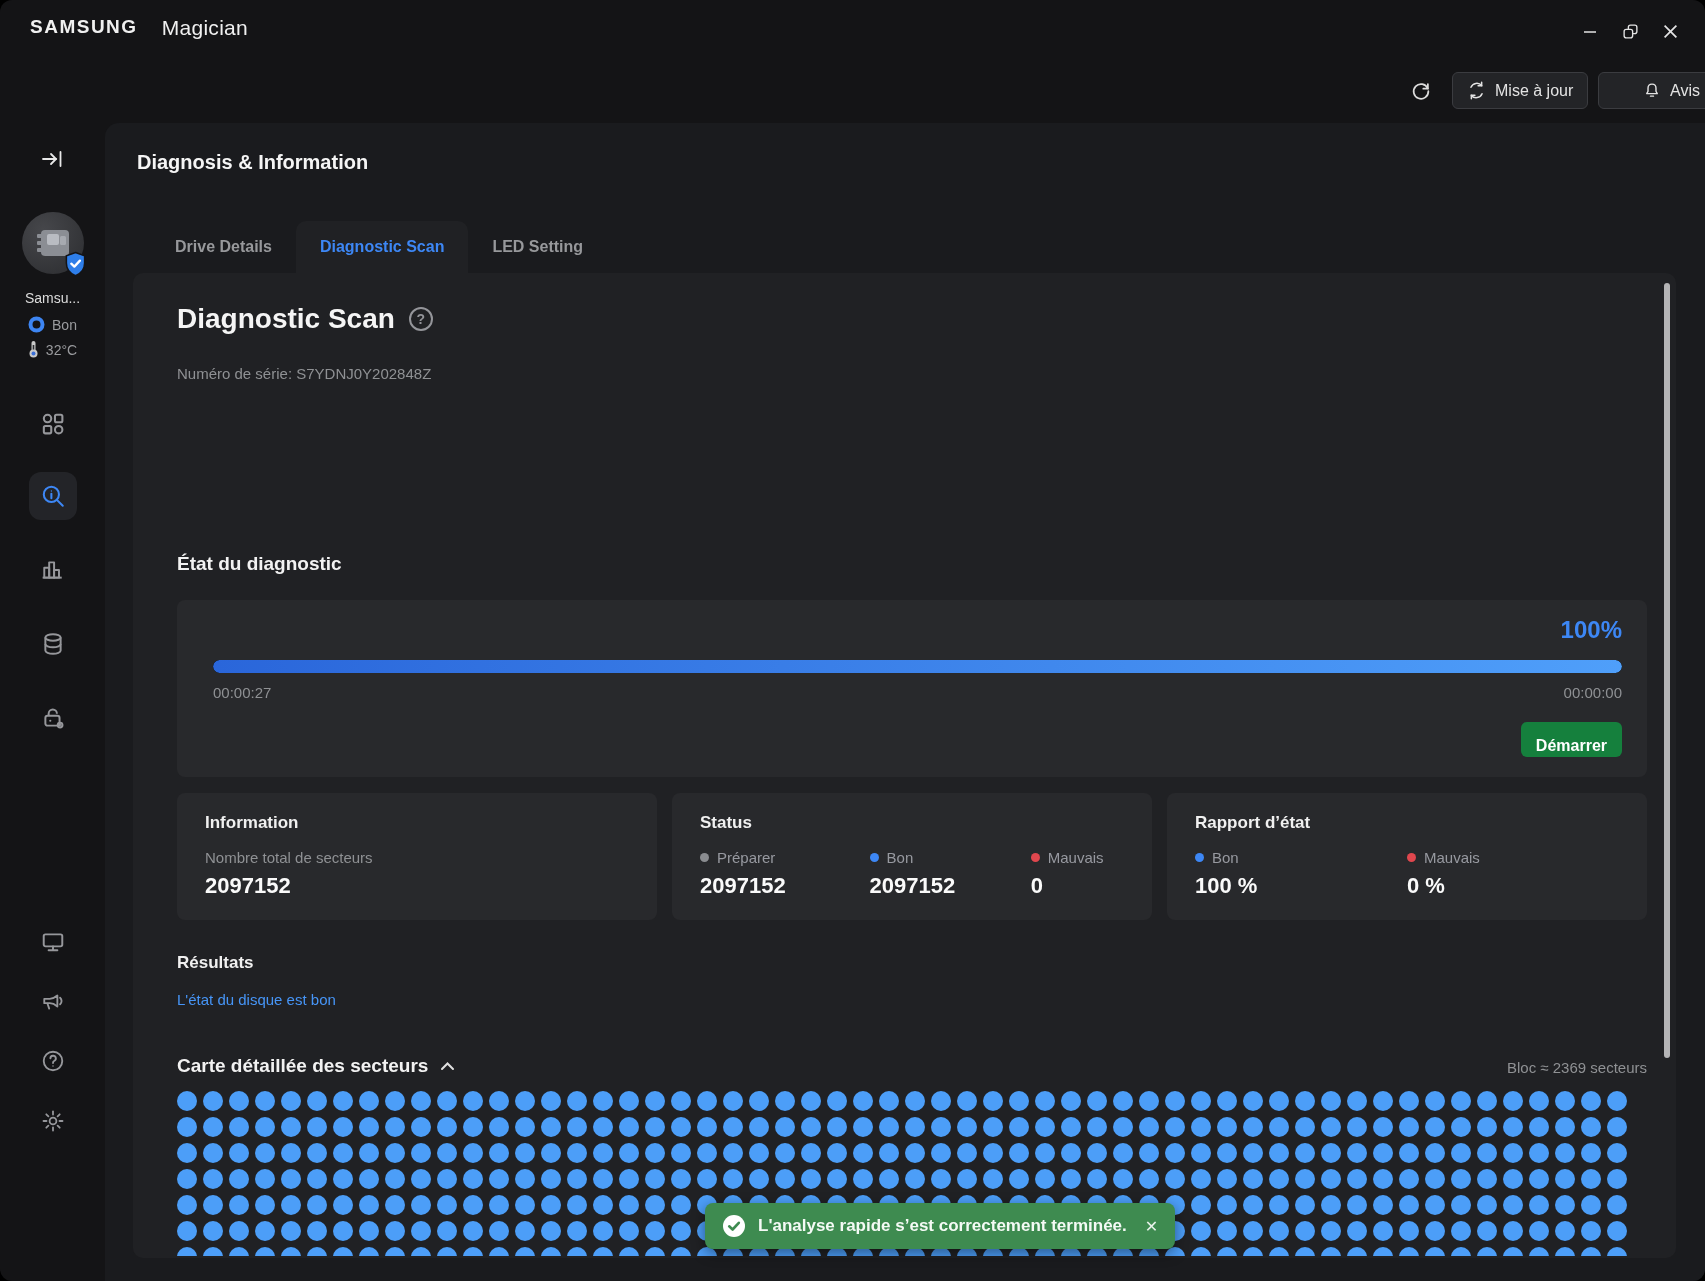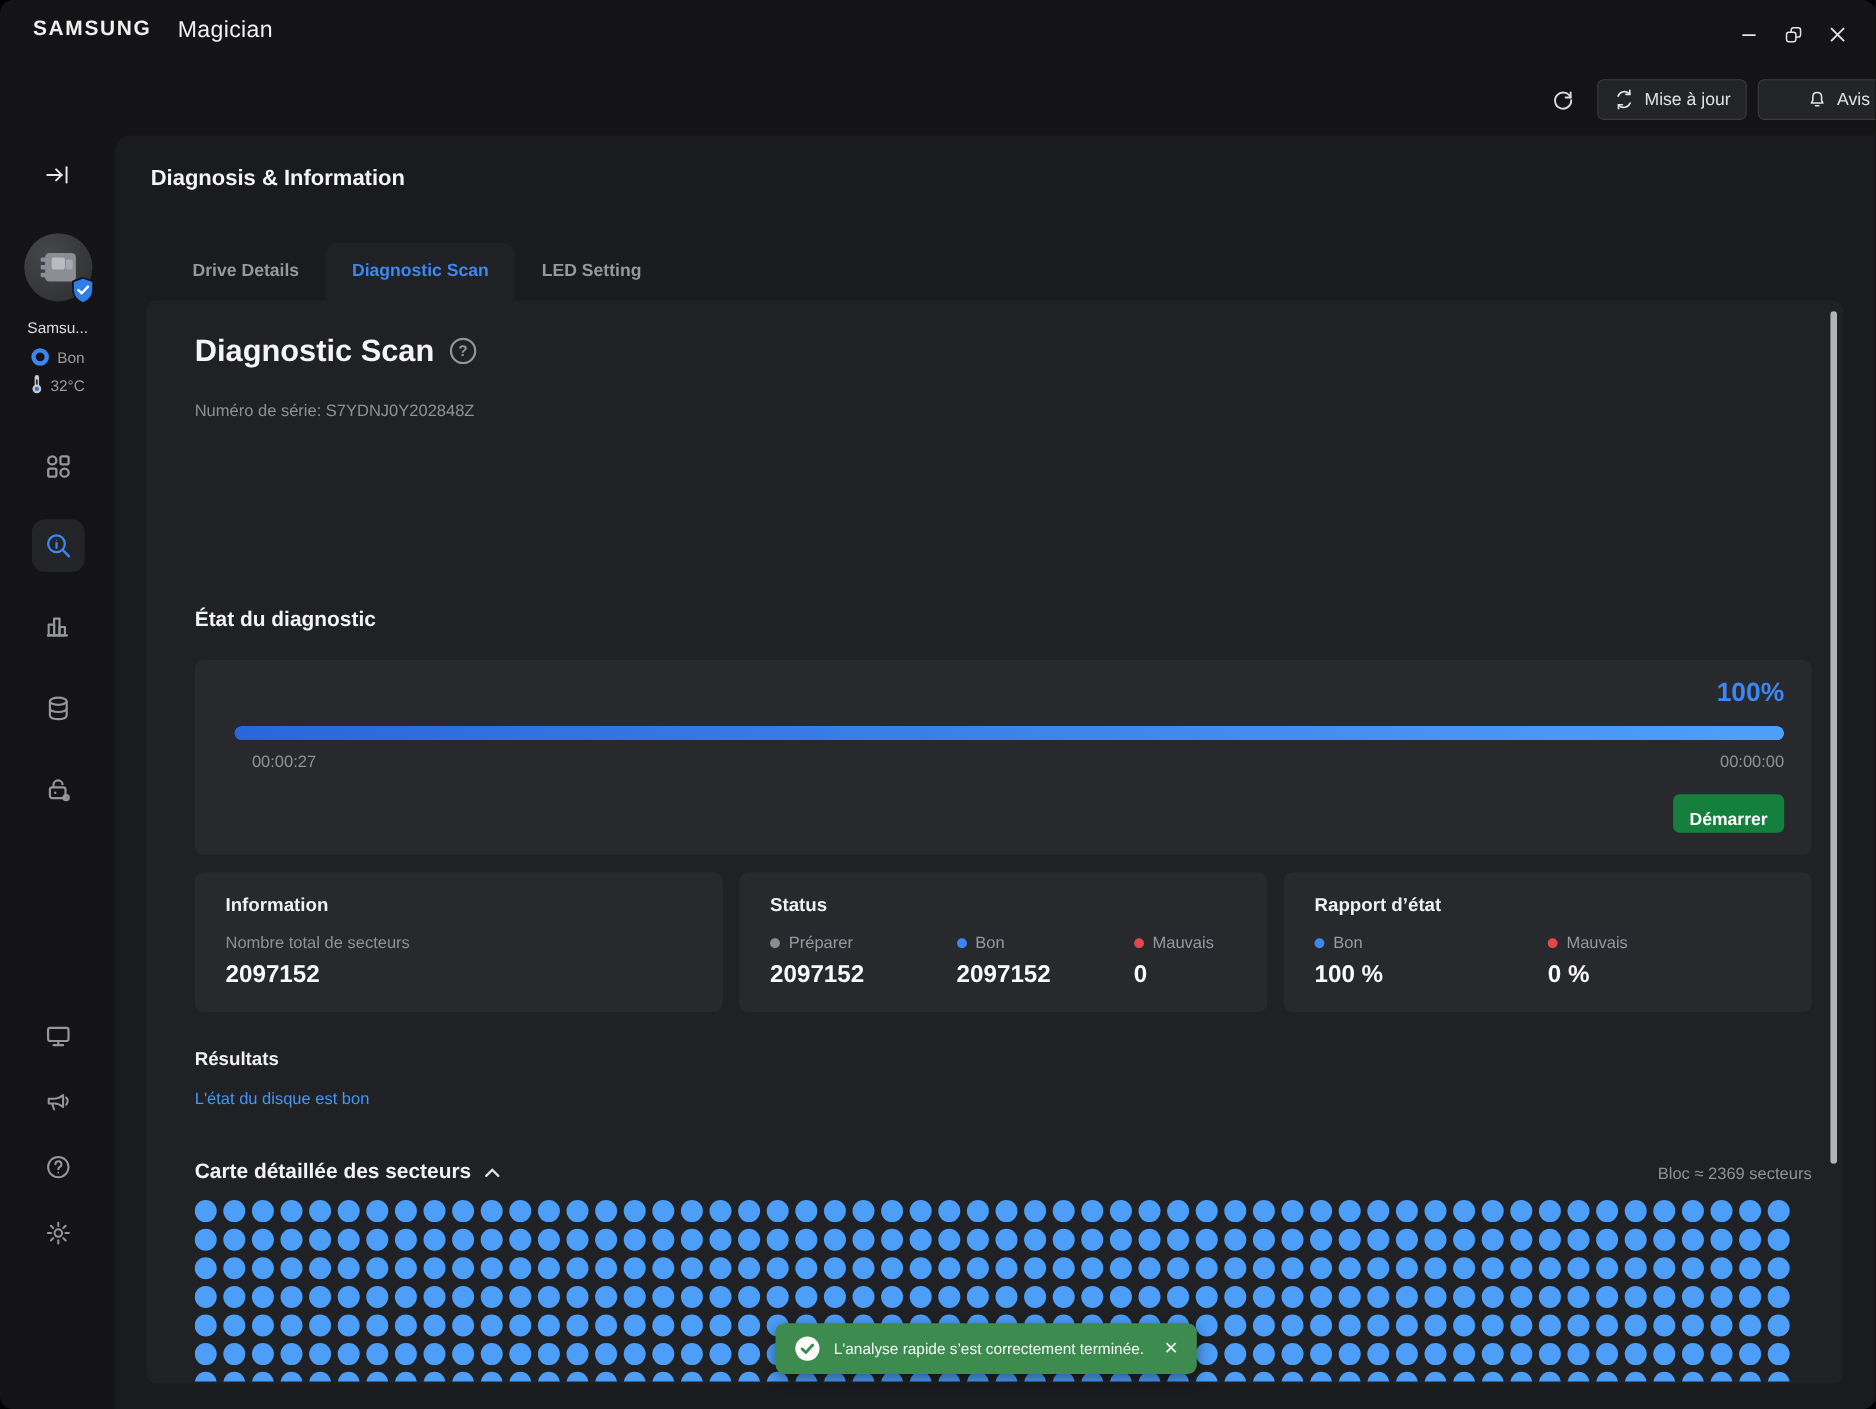--- a/index.html
+++ b/index.html
@@ -51,21 +51,21 @@
 
   .description { position:absolute; left:44px; top:226px; right:60px; font-size:15px; color:#9b9da0; }
 
   .sec-heading { font-size:19px; font-weight:bold; color:#f2f2f2; }
   .status-heading { position:absolute; left:44px; top:280px;text-align:center; }
 
   .progress-card { position:absolute; left:44px; right:29px; top:327px; height:177px; background:#28292c; border-radius:8px; }
   .pct { position:absolute; right:25px; top:16px; font-size:24px; font-weight:bold; color:#3d87f5; }
   .bar { position:absolute; left:36px; right:25px; top:60px; height:13px; border-radius:7px; background:#101114; overflow:hidden; }
   .bar-fill { height:100%; border-radius:7px; background:linear-gradient(90deg,#2a66da,#4f9ffa); }
-  .time-l { position:absolute; left:36px; top:84px; font-size:15px; color:#8f9194;margin-left:16px; }
+  .time-l { position:absolute; left:36px; top:84px; font-size:15px; color:#8f9194; }
   .time-r { position:absolute; right:25px; top:84px; font-size:15px; color:#8f9194; }
   .start-btn { position:absolute; right:25px; top:122px; height:35px; padding:15px 15px; background:#15803d; border:none; border-radius:6px; color:#fff; font-size:16px; font-weight:bold; font-family:inherit; }
 
   .cards-row { position:absolute; left:44px; right:29px; top:520px; height:127px; display:flex; gap:15px; }
   .card { flex:1; background:#28292c; border-radius:8px; padding:20px 28px; }
   .card-title { font-size:17px; font-weight:bold; color:#f0f0f0; }
   .card-label { margin-top:16px; font-size:15px; color:#8f9194; }
   .card-value { margin-top:7px; font-size:22px; font-weight:bold; color:#fafafa; }
   .stat-cols { display:flex; margin-top:16px; }
   .stat-col .lbl-row { display:flex; align-items:center; gap:8px; font-size:15px; color:#9799a0; }
@@ -77,21 +77,21 @@
 
   .map-header { position:absolute; left:44px; top:782px; display:flex; align-items:center; gap:12px; }
   .block-info { position:absolute; right:29px; top:786px; font-size:15px; color:#8f9194; }
   .dot-grid { position:absolute; left:44px; right:29px; top:818px; bottom:2px; display:flex; flex-wrap:wrap; gap:6px; overflow:hidden; align-content:flex-start; }
   .sector-dot { width:20px; height:20px; border-radius:50%; }
 
   .scrollbar { position:absolute; right:6px; top:10px; width:6px; height:775px; background:#b4b4b6; border-radius:3px; }
 
   
   .toast { position:absolute; left:705px; top:1203px; height:46px; background:#3e8b50; border-radius:8px; display:flex; align-items:center; gap:12px; padding:0 17px; z-index:50; box-shadow:0 4px 14px rgba(0,0,0,.45); }
-  .toast-msg { font-size:14px; font-weight:normal; color:#f4faf5; }
+  .toast-msg { font-size:17px; font-weight:bold; color:#f4faf5; }
   .toast-close { color:#eaf3ec; font-size:16px; margin-left:6px; }
 
   svg { display:block; }
 </style>
 </head>
 <body>
 
 <div class="window">
 
   <div class="titlebar">

